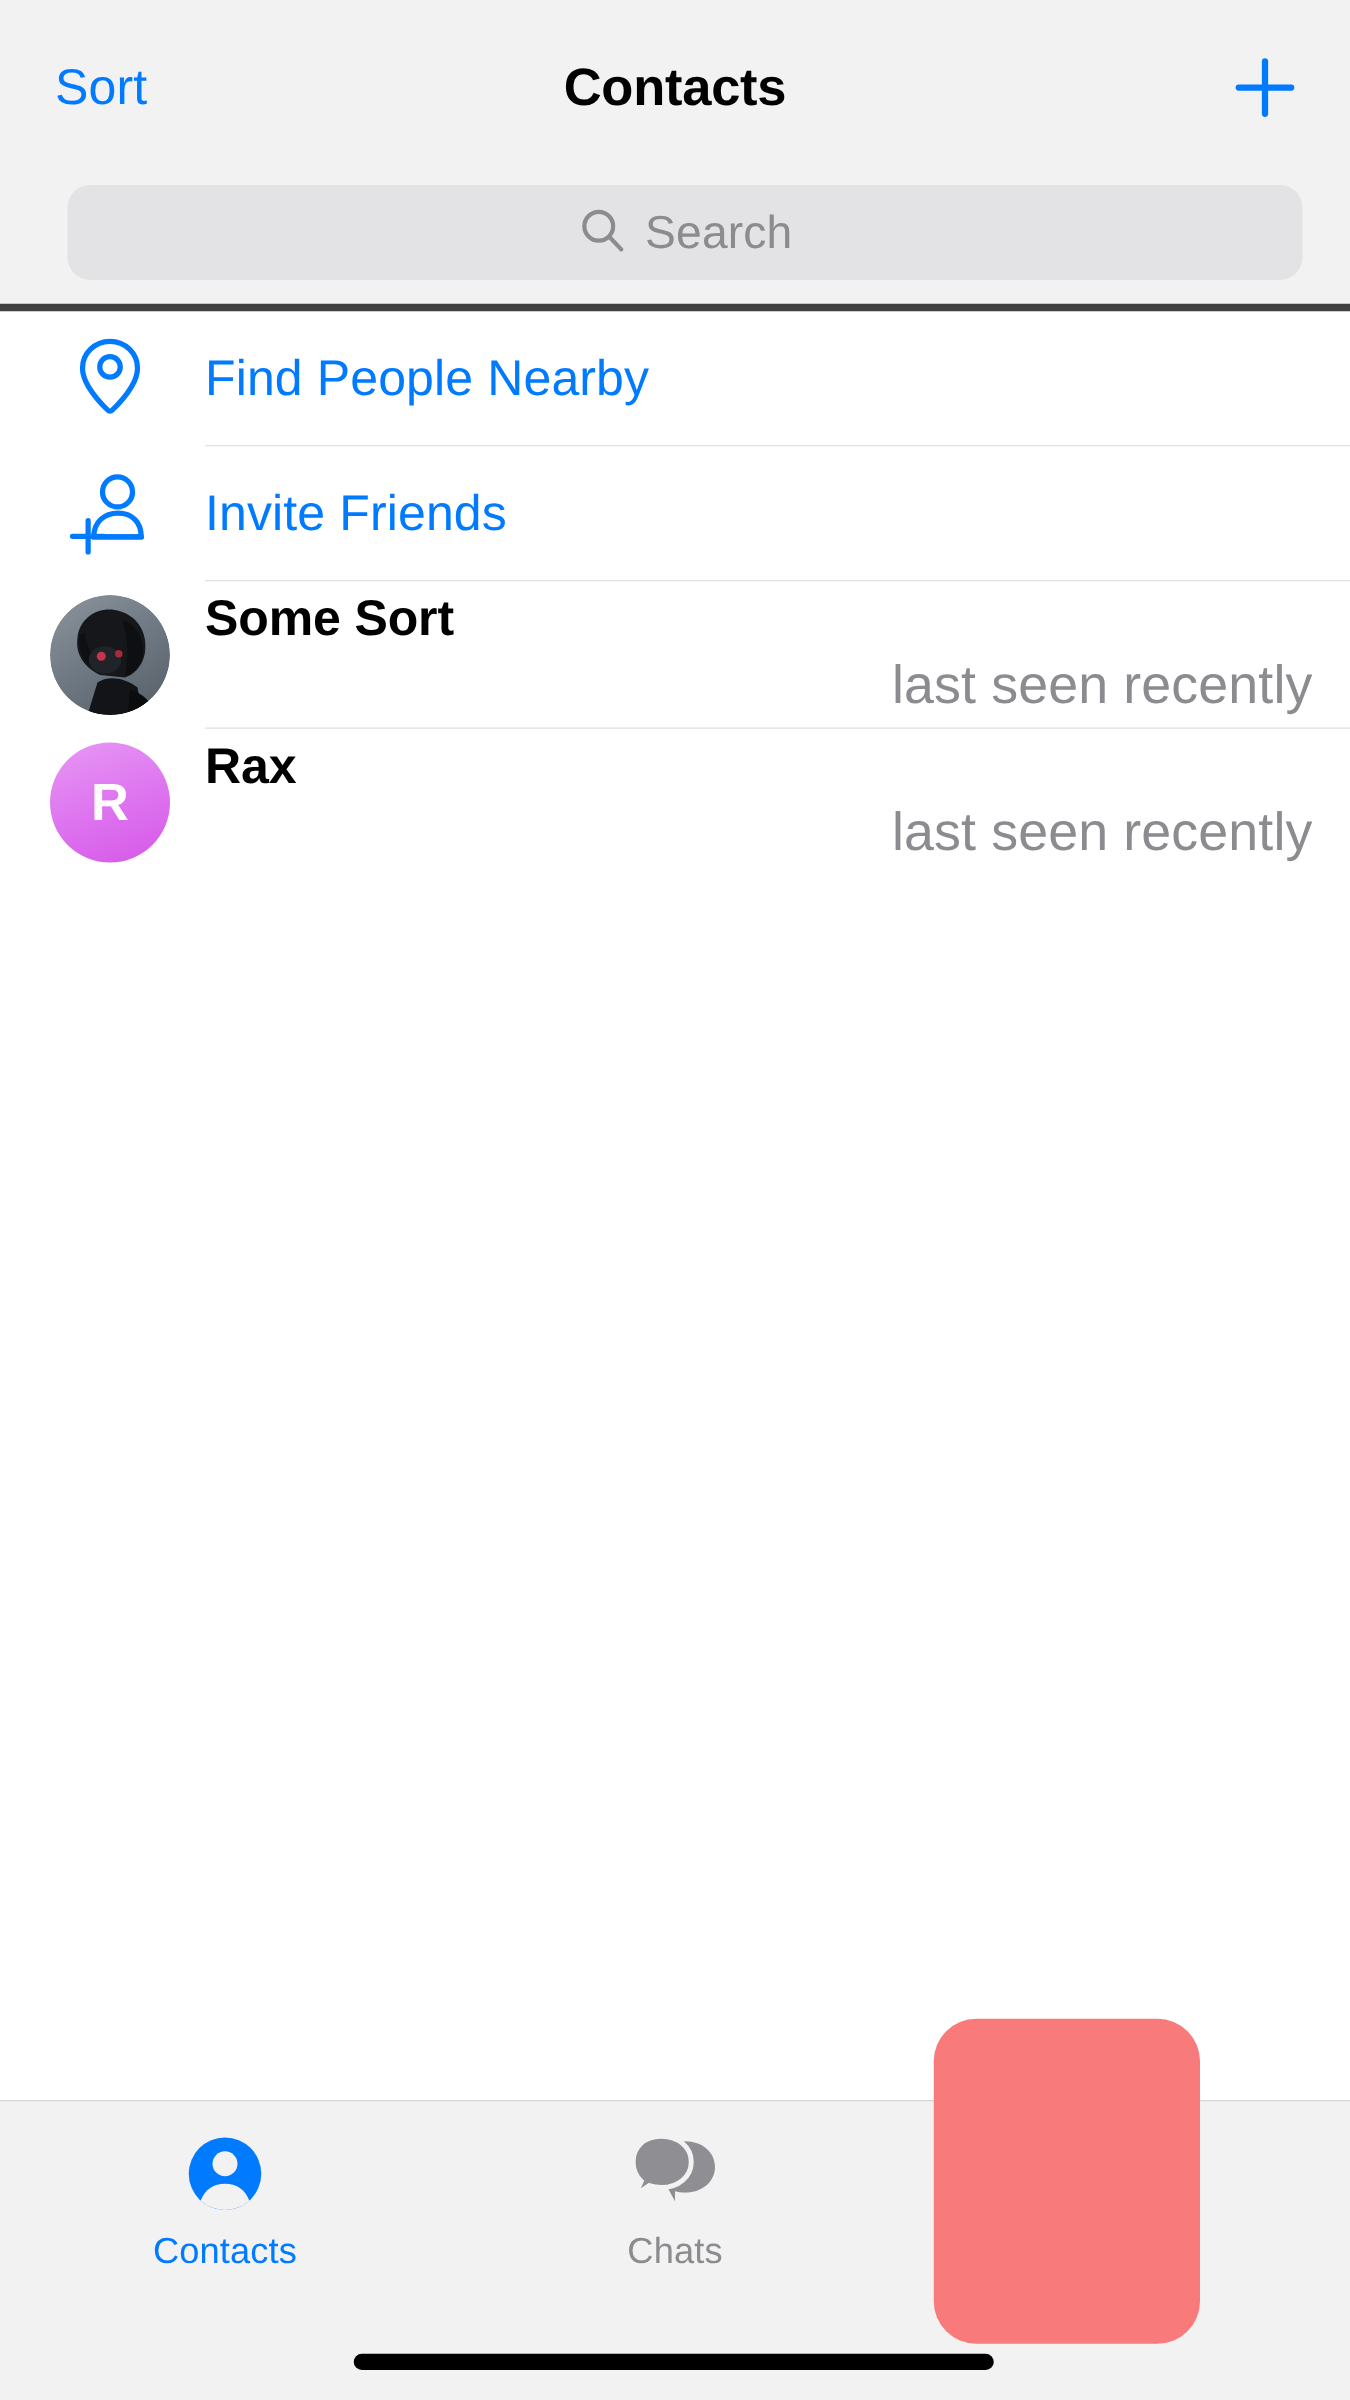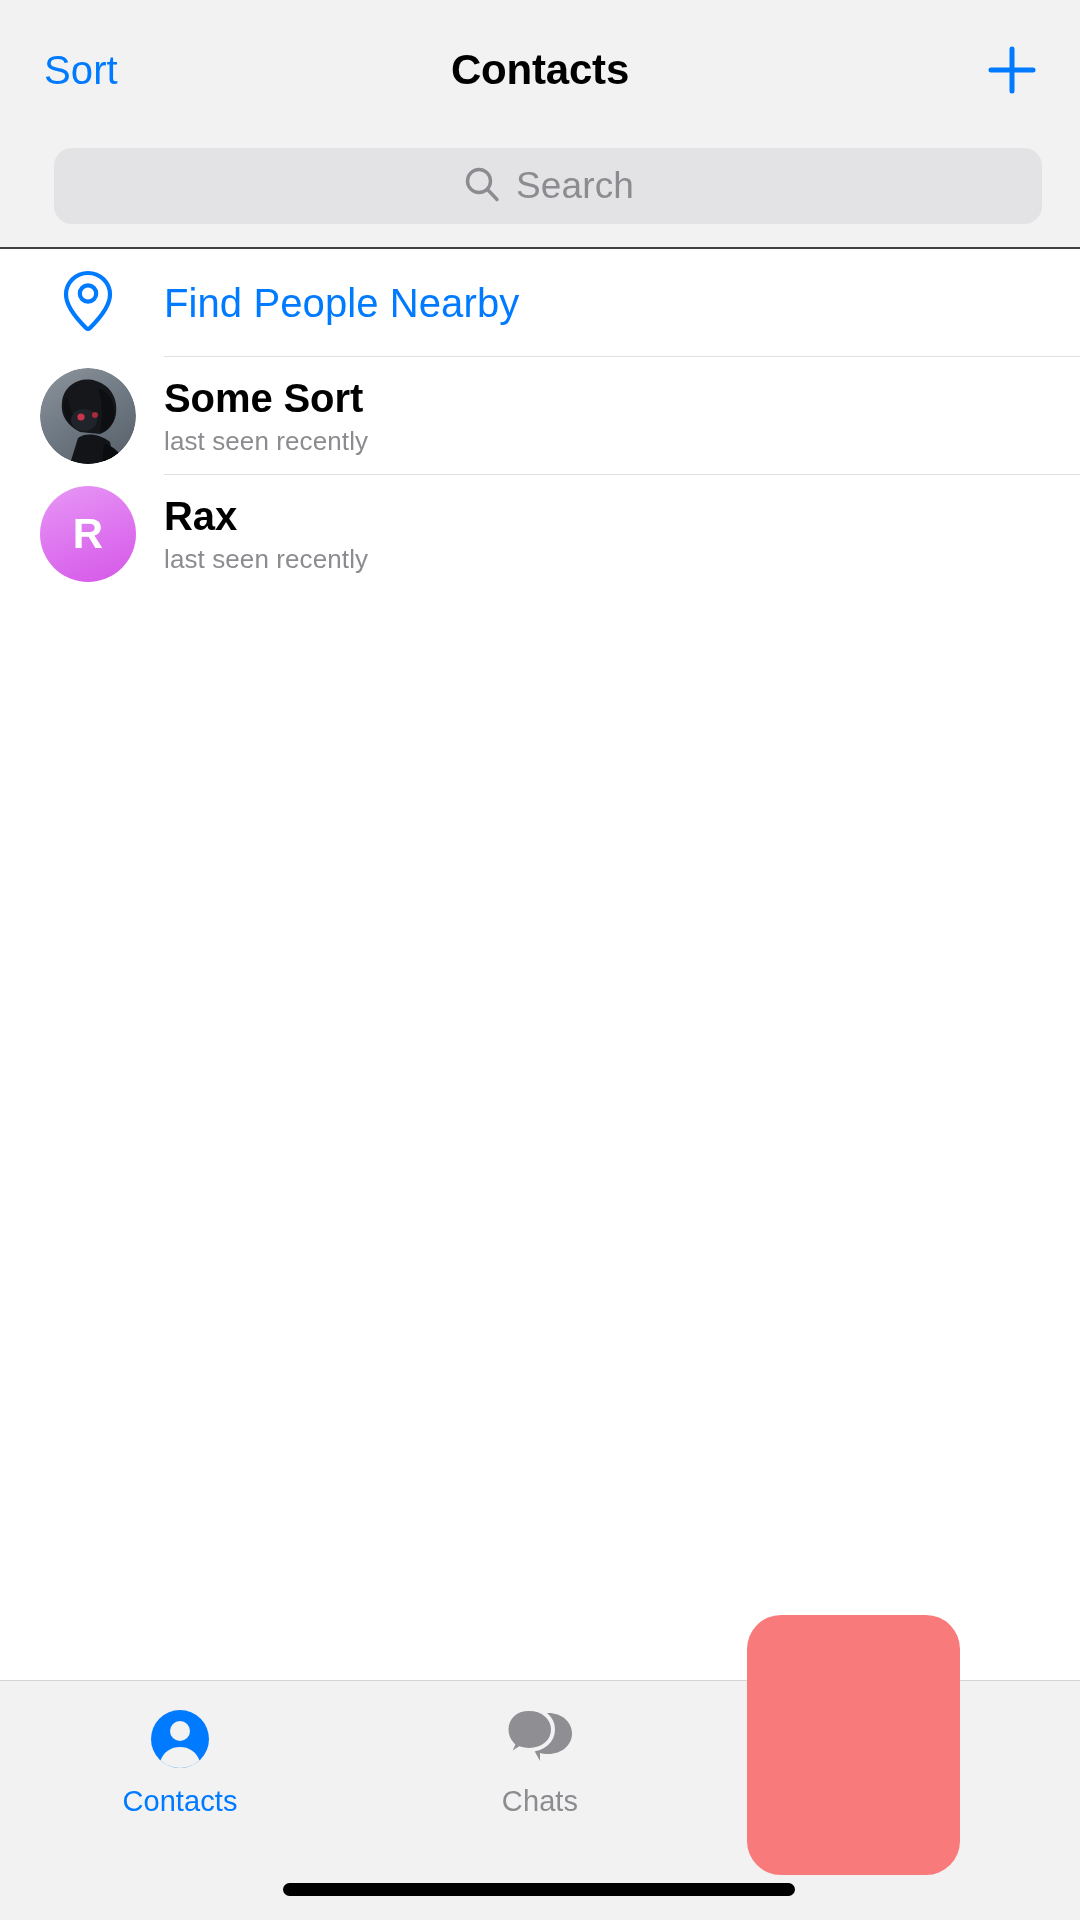--- a/index.html
+++ b/index.html
@@ -24,21 +24,21 @@
     flex-direction: column;
     background: #ffffff;
   }
 
   
   #header {
     background: #f2f2f2;
     height: 249px;
     flex: 0 0 249px;
     position: relative;
-    border-bottom: 2px solid #404040;
+    border-bottom: 6px solid #404040;
     box-sizing: border-box;
   }
   #nav-bar {
     position: absolute;
     top: 0;
     left: 0;
     right: 0;
     height: 140px;
     display: flex;
     align-items: center;
@@ -154,25 +154,26 @@
 
   .contact-row { min-height: 118px; }
   .contact-name {
     font-size: 40px;
     font-weight: bold;
     color: #000000;
     line-height: 1.15;
     letter-spacing: -0.1px;
   }
   .contact-status {
-    font-size: 26px;
+    font-size: 43px;
     color: #8c8c90;
     line-height: 1.25;
     margin-top: 4px;
     letter-spacing: 0.1px;
+    text-align: right;
   }
 
   
   .avatar {
     width: 96px;
     height: 96px;
     border-radius: 50%;
     overflow: hidden;
     position: relative;
     flex: 0 0 96px;
@@ -299,20 +300,37 @@
             <circle cx="31" cy="27.5" r="8.2" fill="none" stroke="#007aff" stroke-width="4.2"></circle>
           </svg>
         </span>
       </div>
       <div class="body">
         <span class="action-label">Find People Nearby</span>
       </div>
       <div class="divider"></div>
     </div>
 
+    <div class="row action-row">
+      <div class="leading">
+        <span>
+          <svg width="70" height="70" viewBox="0 0 70 70">
+            <circle cx="41" cy="19.5" r="12" fill="none" stroke="#007aff" stroke-width="4.2"></circle>
+            <path d="M22 55.5 C22 43.5 30.5 36.5 41.5 36.5 C52.5 36.5 60 43.5 60 55.5 Z" fill="none" stroke="#007aff" stroke-width="4.2" stroke-linejoin="round"></path>
+            <line x1="22" y1="55.5" x2="60" y2="55.5" stroke="#007aff" stroke-width="4.2" stroke-linecap="round"></line>
+            <line x1="5" y1="55" x2="30" y2="55" stroke="#007aff" stroke-width="4.2" stroke-linecap="round"></line>
+            <line x1="17.5" y1="42.5" x2="17.5" y2="67.5" stroke="#007aff" stroke-width="4.2" stroke-linecap="round"></line>
+          </svg>
+        </span>
+      </div>
+      <div class="body">
+        <span class="action-label">Invite Friends</span>
+      </div>
+      <div class="divider"></div>
+    </div>
 
     <div class="row contact-row">
       <div class="leading">
         <span class="avatar">
           <svg width="96" height="96" viewBox="0 0 96 96">
             <defs>
               <clipPath id="avclip">
                   <circle cx="48" cy="48" r="48"></circle>
                 </clipPath>
               <linearGradient id="avbg" x1="0" y1="0" x2="0.6" y2="1">

